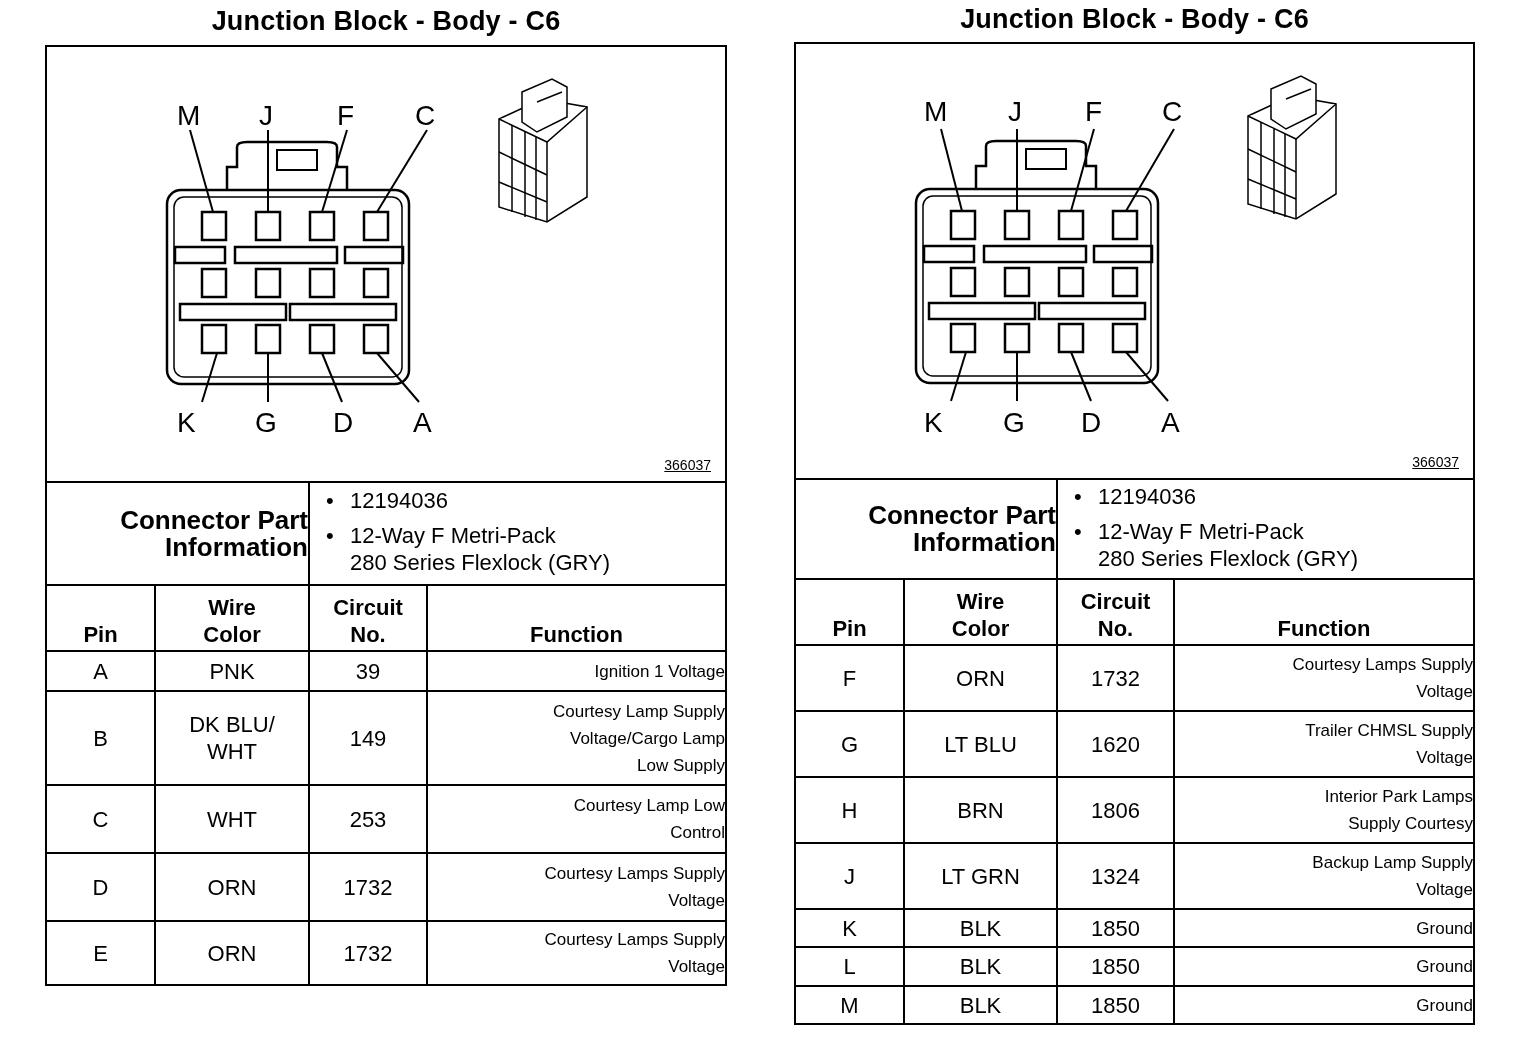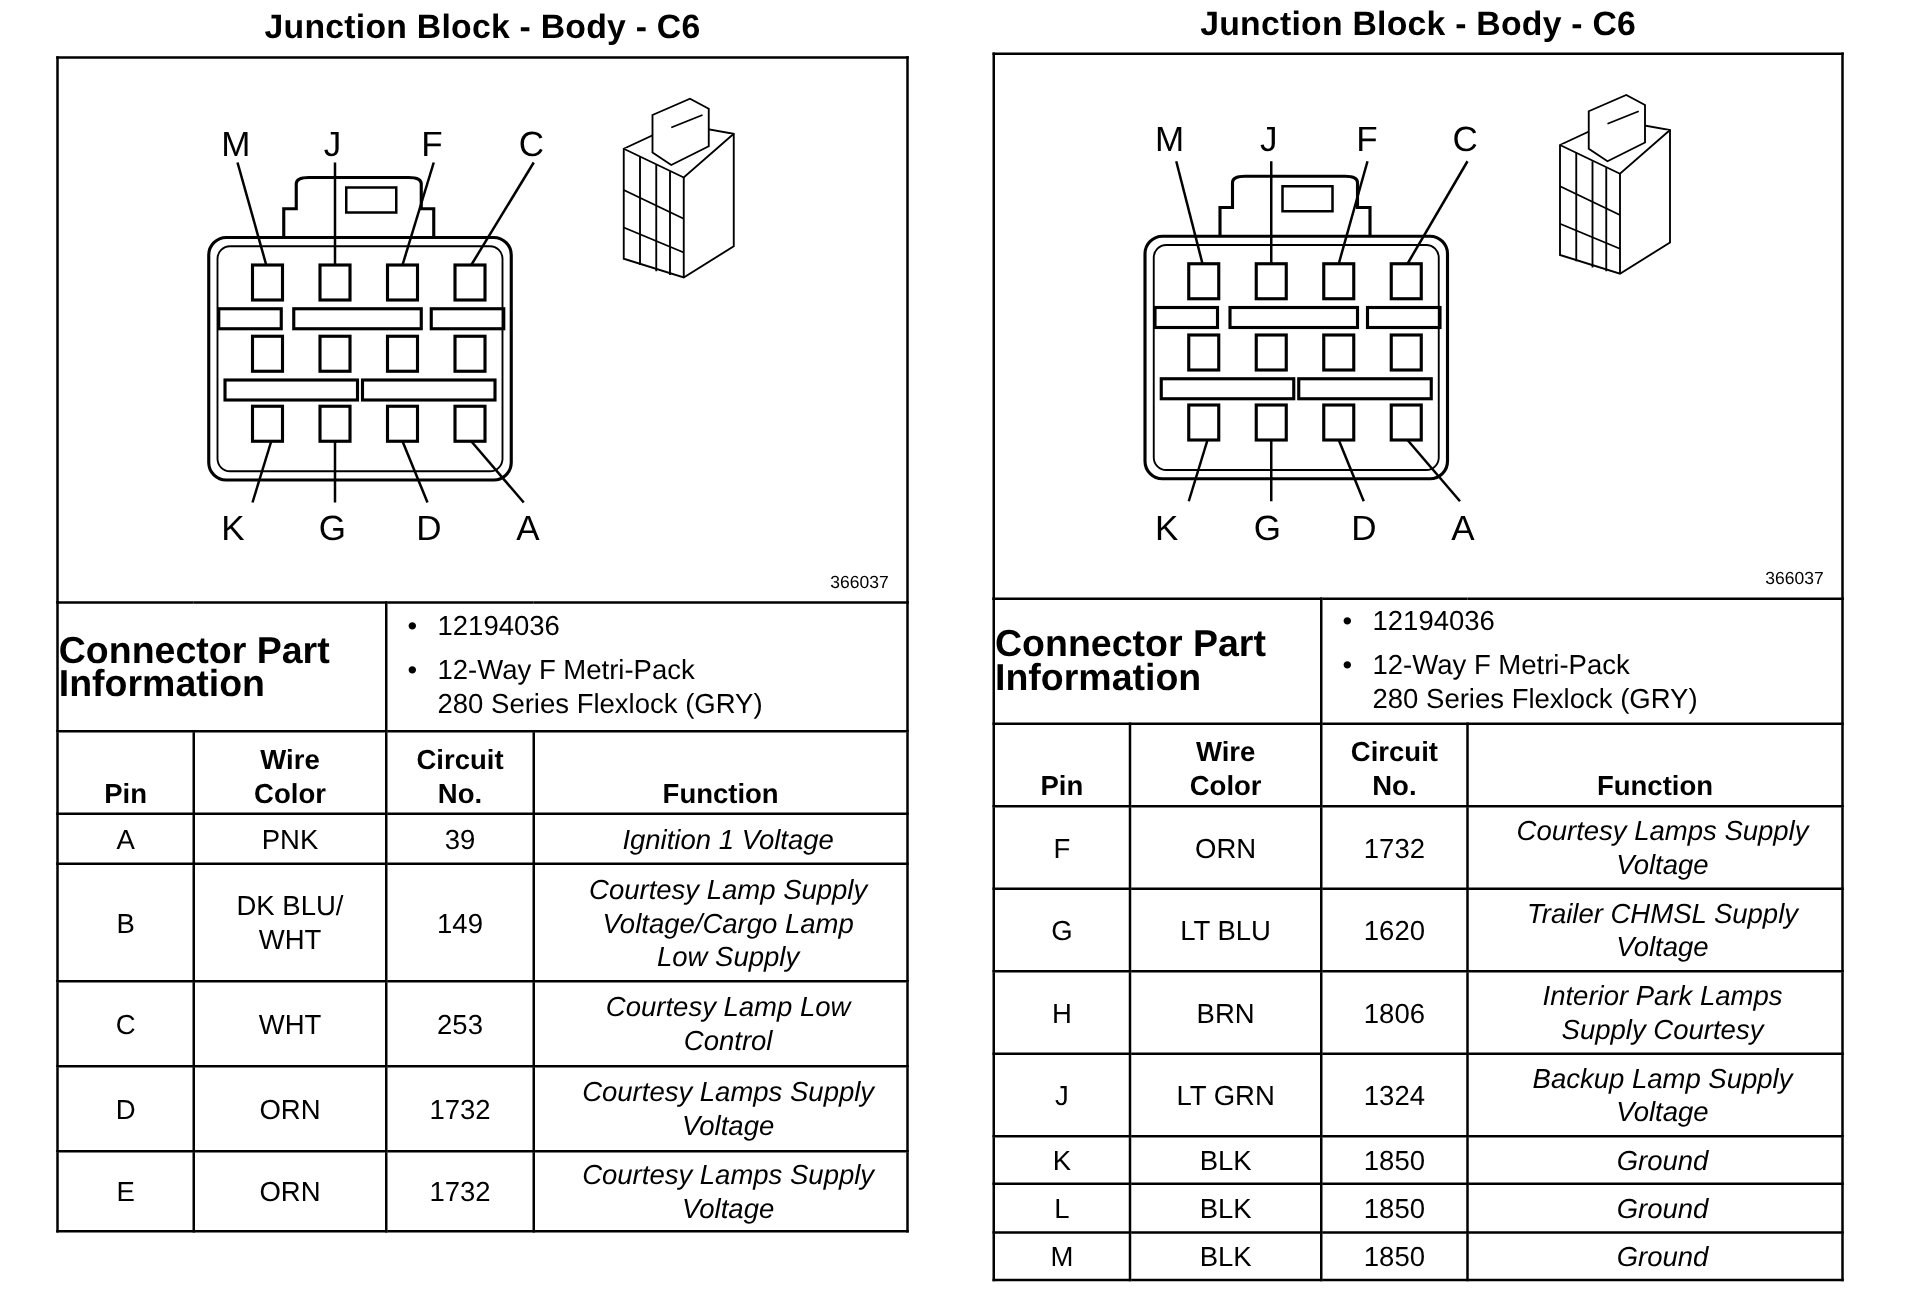--- a/index.html
+++ b/index.html
@@ -9,34 +9,34 @@
   #panel-left { left:45px; top:0; width:682px; }
   #panel-right { left:794px; top:0; width:681px; }
   .title { position:absolute; left:0; right:0; text-align:center; font-weight:bold;
            font-size:27px; letter-spacing:0.2px; }
   #panel-left .title { top:6px; }
   #panel-right .title { top:4px; }
   .diagram-box { position:absolute; left:0; width:100%; border:2px solid #000; border-bottom:none; box-sizing:border-box; }
   #panel-left .diagram-box { top:45px; height:437px; }
   #panel-right .diagram-box { top:42px; height:438px; }
   .diagram-box svg { position:absolute; left:0; top:0; }
-  .fig-number { position:absolute; right:14px; font-size:14px; }
+  .fig-number { position:absolute; right:14px; font-size:14px;text-decoration:underline; }
   #panel-left .fig-number { top:410px; }
   #panel-right .fig-number { top:410px; }
   table.conn { position:absolute; left:0; width:100%; border-collapse:collapse; table-layout:fixed; }
   #panel-left table.conn { top:481px; }
   #panel-right table.conn { top:478px; }
   table.conn td { border:2px solid #000; padding:0; vertical-align:middle; }
-  .info-label { text-align:left; font-weight:bold; font-size:30px; line-height:27px; }
+  .info-label { text-align:right; font-weight:bold; font-size:26px; line-height:27px; }
   .info-list { font-weight:normal; font-size:22px; line-height:27px; padding:2px 0 6px 40px !important; }
   .info-list .bullet-item { position:relative; }
   .info-list .bullet-item::before { content:"•"; position:absolute; left:-24px; }
   .hdr { font-weight:bold; font-size:22px; line-height:27px; text-align:center; vertical-align:bottom !important; padding-bottom:2px !important; }
   .cell-c { text-align:center; font-size:22px; line-height:27px; }
-  .cell-fn { font-size:22px; line-height:27px; padding-left:12px !important; text-align:center;font-style:italic; }
+  .cell-fn { font-size:17px; line-height:27px; padding-left:12px !important; text-align:right; }
   .diagram-text { font-family:"Liberation Sans", sans-serif; font-size:28px; }
 </style>
 </head>
 <body>
 
 <div class="panel" id="panel-left">
   <div class="title">Junction Block - Body - C6</div>
   <div class="diagram-box">
     <svg width="682" height="437">
       <g class="face" fill="none" stroke="#000" stroke-width="2.5">

